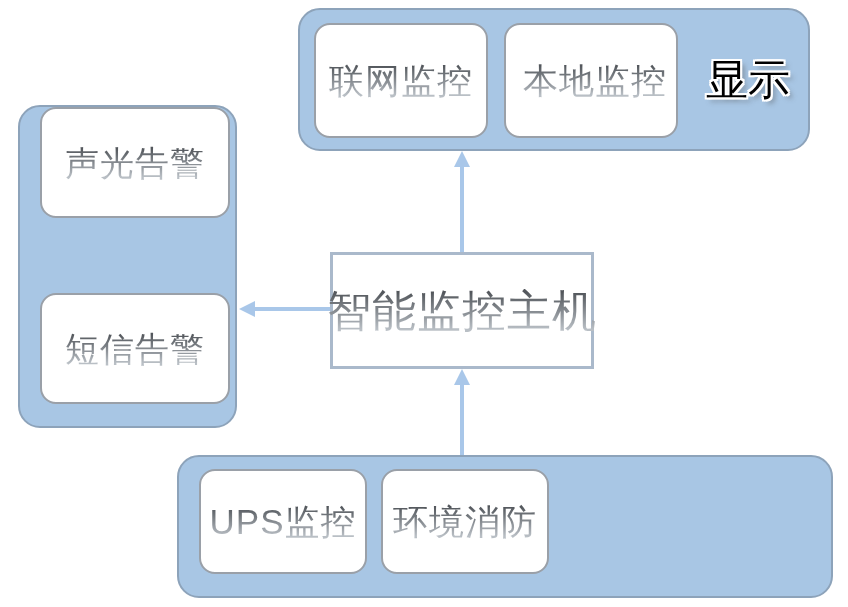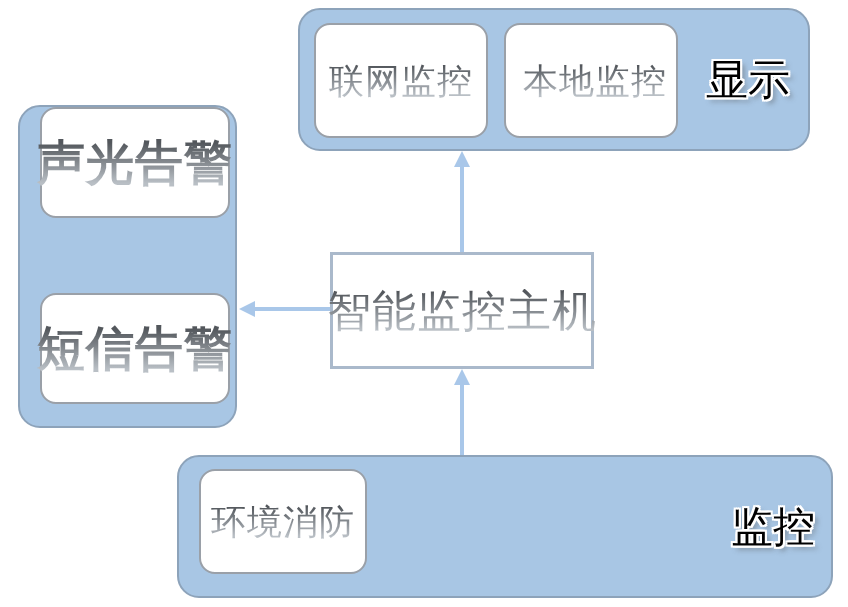--- a/index.html
+++ b/index.html
@@ -33,21 +33,21 @@
   #monitor-group .white-box{top:12px;width:168px;height:105px;}
   #monitor-group .white-box:nth-of-type(1){left:20px;}
   #monitor-group .white-box:nth-of-type(2){left:202px;}
   #monitor-group .white-box:nth-of-type(3){left:376px;}
 
   
   .box-text{
     font-size:35px;line-height:1;letter-spacing:1px;white-space:nowrap;
     color:#7a8087;
   }
-  #alarm-group .box-text{font-size:48px;font-weight:bold;}
+  #alarm-group .box-text{font-size:34px;}
   @supports ((-webkit-background-clip:text) or (background-clip:text)){
     .box-text{
       background:linear-gradient(180deg,#53575c 8%,#b9bfc5 92%);
       -webkit-background-clip:text;background-clip:text;color:transparent;
     }
   }
 
   
   .group-label{
     position:absolute;font-size:42px;line-height:1.15;color:#000000;white-space:nowrap;
@@ -92,23 +92,25 @@
     <div class="white-box">
       <span class="box-text">短信告警</span>
     </div>
     <div class="white-box">
       <span class="box-text">声光告警</span>
     </div>
   </div>
 
   <div class="group" id="monitor-group">
     <div class="white-box">
+      <span class="box-text">UPS监控</span>
+    </div>
+    <div class="white-box">
       <span class="box-text">环境消防</span>
     </div>
-    <div class="group-label">监控</div>
   </div>
 
   <div id="center-host">
     <span class="box-text">智能监控主机</span>
   </div>
 
   <svg id="arrows" viewBox="0 0 848 607" xmlns="http://www.w3.org/2000/svg">
 
     <g>
       <line x1="462" y1="252" x2="462" y2="166" stroke="#a9c7e9" stroke-width="4"></line>

